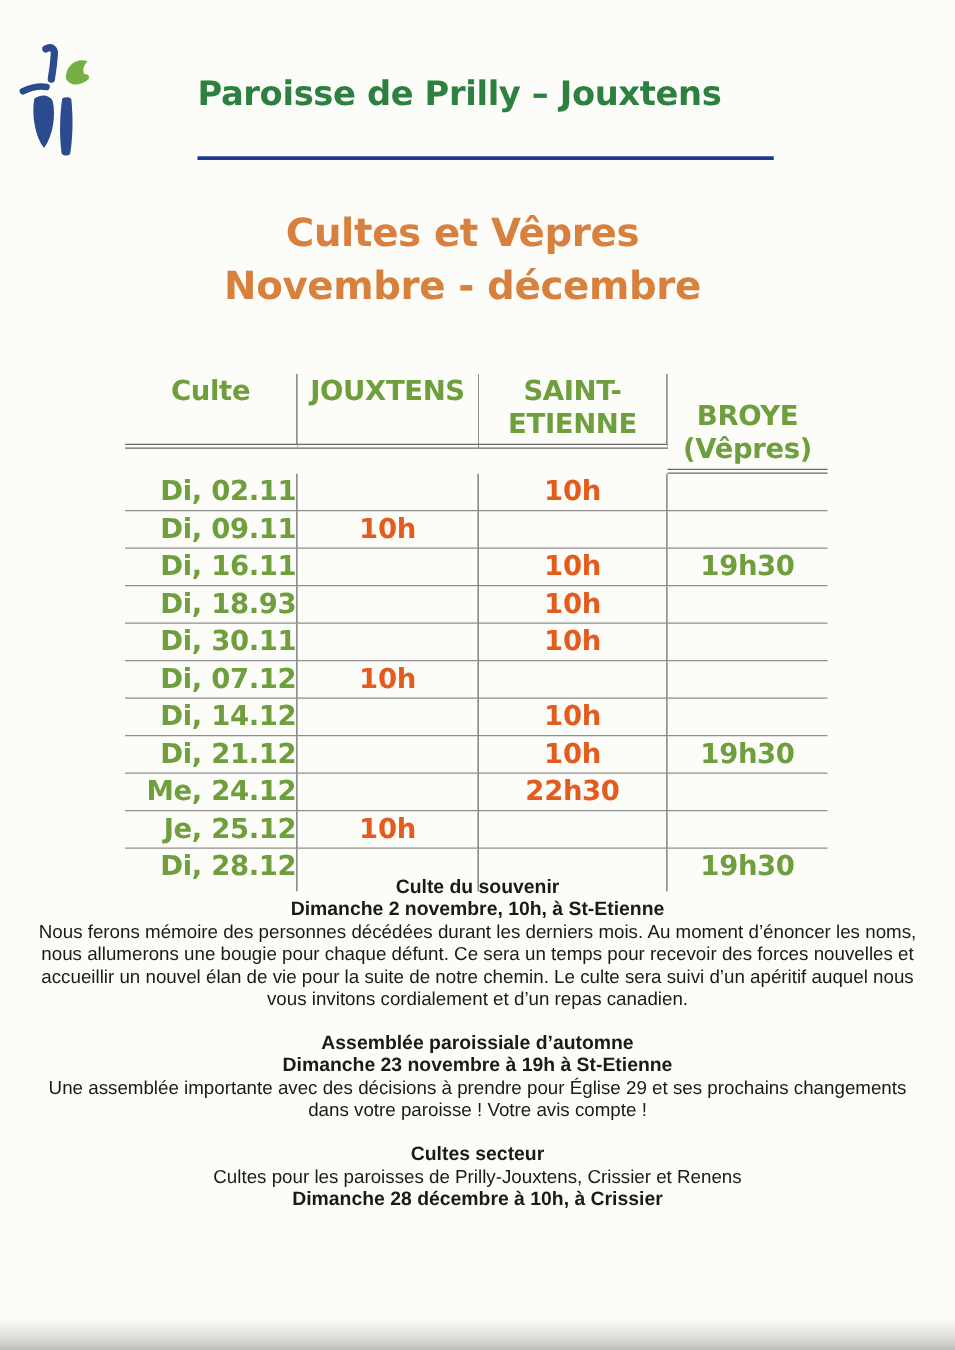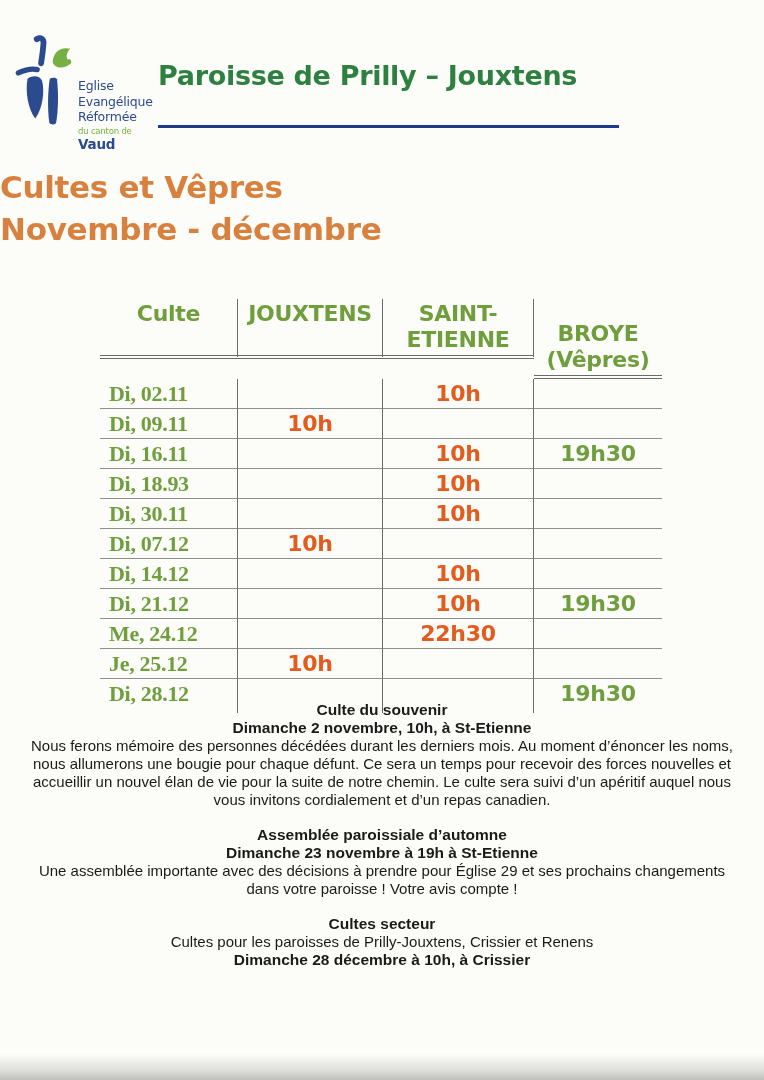--- a/index.html
+++ b/index.html
@@ -19,39 +19,39 @@
   .logo-text .canton{font-weight:bold;font-size:13.5px;line-height:14px;}
 
   
   .main-title{position:absolute;left:158px;top:60px;width:480px;
     font-size:27px;font-weight:bold;letter-spacing:-0.3px;
     color:var(--title-green,#2e8040);white-space:nowrap;}
   .title-rule{position:absolute;left:158px;top:125px;width:461px;height:2.5px;
     background:var(--rule-blue,#1e3a8a);}
 
   
-  .subtitle{position:absolute;left:0;top:166px;width:740px;
+  .subtitle{position:absolute;left:0;top:166px;width:740px;text-align:center;
     color:var(--accent-orange,#d8813e);font-weight:bold;font-size:31px;
     line-height:42px;letter-spacing:-0.3px;}
 
   
   .grid{position:absolute;left:100px;top:299px;width:562px;
     display:grid;grid-template-columns:138px 145px 151px 128px;
     font-weight:bold;font-size:22px;letter-spacing:-0.3px;
     color:var(--table-green,#6f9e3c);}
   .hcell{height:54px;display:flex;flex-direction:column;align-items:center;
     justify-content:flex-start;line-height:26px;padding-top:2px;
     border-bottom:4px double var(--grid-line,#6a6a6a);
     border-right:1px solid var(--grid-line,#6a6a6a);}
   .hcell.lastcol{border-right:none;margin-top:20px;}
   .cell{height:29px;line-height:29px;text-align:center;
     border-right:1px solid var(--grid-line,#6a6a6a);
     border-bottom:1px solid var(--row-line,#8f8f8f);
     white-space:nowrap;overflow:visible;}
-  .cell.datec{text-align:left;padding-left:9px;font-family:Liberation Serif, serif;}
+  .cell.datec{text-align:right;padding-left:9px;}
   .cell.timec{color:var(--time-orange,#e45c1d);}
   .cell.vespers{color:var(--table-green,#6f9e3c);}
   .cell.lastcol{border-right:none;}
   .cell.lastrow{border-bottom:none;height:34px;}
 
   
   .sections{position:absolute;left:26px;top:701px;width:712px;
     font-family:"Liberation Sans",sans-serif;font-size:15px;line-height:18px;
     text-align:center;color:var(--text-black,#1a1a1a);}
   .section{margin-bottom:17px;}
@@ -72,27 +72,20 @@
   <div class="logo">
     <svg width="58" height="104" viewBox="0 0 120 210">
 
       <path d="M47,8 C56,3 62,8 61,17 C60,32 58,46 56,58" fill="none" stroke="#2c4a8e" stroke-width="12" stroke-linecap="round"></path>
       <path d="M9,78 C24,71 38,69 48,71" fill="none" stroke="#2c4a8e" stroke-width="11" stroke-linecap="round"></path>
       <path d="M28,90 C40,82 53,84 58,94 C64,116 59,152 44,172 C29,154 23,116 28,90 Z" fill="#2c4a8e"></path>
       <path d="M74,90 C79,87 86,87 89,91 C92,118 92,154 87,182 C82,186 76,185 73,181 C69,152 70,116 74,90 Z" fill="#2c4a8e"></path>
 
       <path d="M80,54 C82,34 97,23 116,28 C109,36 107,44 111,50 C118,49 119,53 118,58 C108,67 94,70 85,63 C81,60 80,57 80,54 Z" fill="#76b043"></path>
     </svg>
-    <div class="logo-text">
-      <div>Eglise</div>
-      <div>Evangélique</div>
-      <div>Réformée</div>
-      <div class="small-green">du canton de</div>
-      <div class="canton">Vaud</div>
-    </div>
   </div>
 
   <div class="main-title">Paroisse de Prilly – Jouxtens</div>
   <div class="title-rule"></div>
 
   <div class="subtitle">
     <div>Cultes et Vêpres</div>
     <div>Novembre - décembre</div>
   </div>
 

